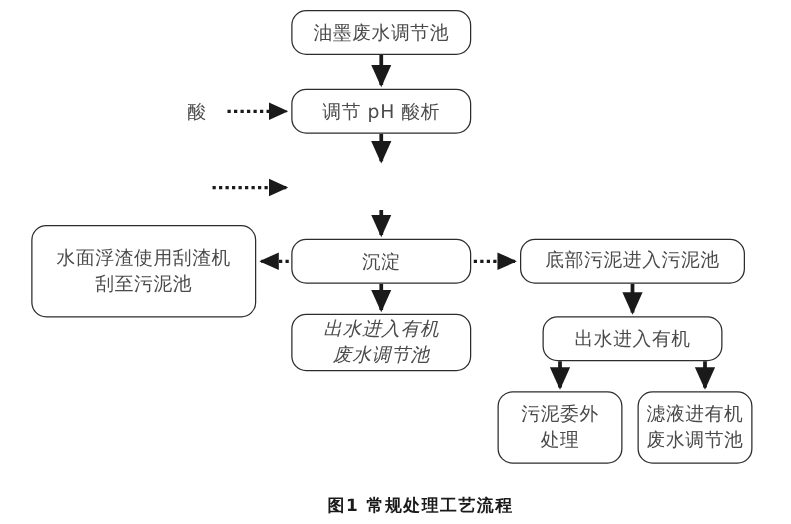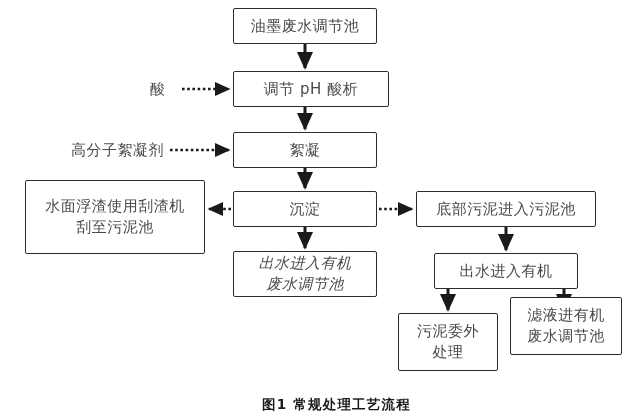--- a/index.html
+++ b/index.html
@@ -20,21 +20,21 @@
     left: 0;
     top: 0;
     width: 633px;
     height: 419px;
     pointer-events: none;
   }
   .node {
     position: absolute;
     box-sizing: border-box;
     border: 1.4px solid #2c2c2c;
-    border-radius: 2px;
+    border-radius: 12px;
     background: #ffffff;
     display: flex;
     align-items: center;
     justify-content: center;
     text-align: center;
     color: #4a4a4a;
     font-size: 15px;
     line-height: 1.38;
     letter-spacing: 0.5px;
     white-space: pre-line;
@@ -91,41 +91,39 @@
 
     <line x1="564" y1="289" x2="564" y2="310" stroke="#1a1a1a" stroke-width="3" marker-end="url(#arrowhead)"></line>
 
     <line x1="182" y1="89" x2="229" y2="89" stroke="#1a1a1a" stroke-width="2.6" stroke-dasharray="2.6 2.6" marker-end="url(#arrowhead)"></line>
 
     <line x1="170" y1="150" x2="229" y2="150" stroke="#1a1a1a" stroke-width="2.6" stroke-dasharray="2.6 2.6" marker-end="url(#arrowhead)"></line>
   </svg>
 
   <div class="node" style="left:233px; top:8px; width:144px; height:36px;">油墨废水调节池</div>
 
-  <div class="node" style="left:233px; top:71px; width:156px; height:36px;">调节 pH 酸析</div>
+  <div class="node" style="left:233px; top:71px; width:144px; height:36px;">调节 pH 酸析</div>
 
-  <div class="node" style="left:233px; top:132px; width:144px; height:36px;">絮凝</div>
 
   <div class="node" style="left:233px; top:191px; width:144px; height:36px;">沉淀</div>
 
   <div class="node" style="left:25px; top:180px; width:180px; height:74px;">水面浮渣使用刮渣机
 刮至污泥池</div>
 
   <div class="node" style="left:233px; top:251px; width:144px; height:46px;font-style:italic;">出水进入有机
 废水调节池</div>
 
   <div class="node" style="left:416px; top:191px; width:180px; height:36px;font-family:Liberation Serif, serif;">底部污泥进入污泥池</div>
 
   <div class="node" style="left:434px; top:253px; width:144px; height:36px;">出水进入有机</div>
 
   <div class="node" style="left:398px; top:313px; width:100px; height:58px;">污泥委外
 处理</div>
 
-  <div class="node" style="left:510px; top:297px; width:112px; height:58px;text-align:center;">滤液进有机
+  <div class="node" style="left:510px; top:313px; width:92px; height:58px;text-align:center;">滤液进有机
 废水调节池</div>
 
   <div class="reagent" style="left:150px; top:80px;">酸</div>
 
-  <div class="reagent" style="left:71px; top:141px;">高分子絮凝剂</div>
 
   <div class="caption" style="top:396px;">图1  常规处理工艺流程</div>
 
 </div>
 
 </body></html>

